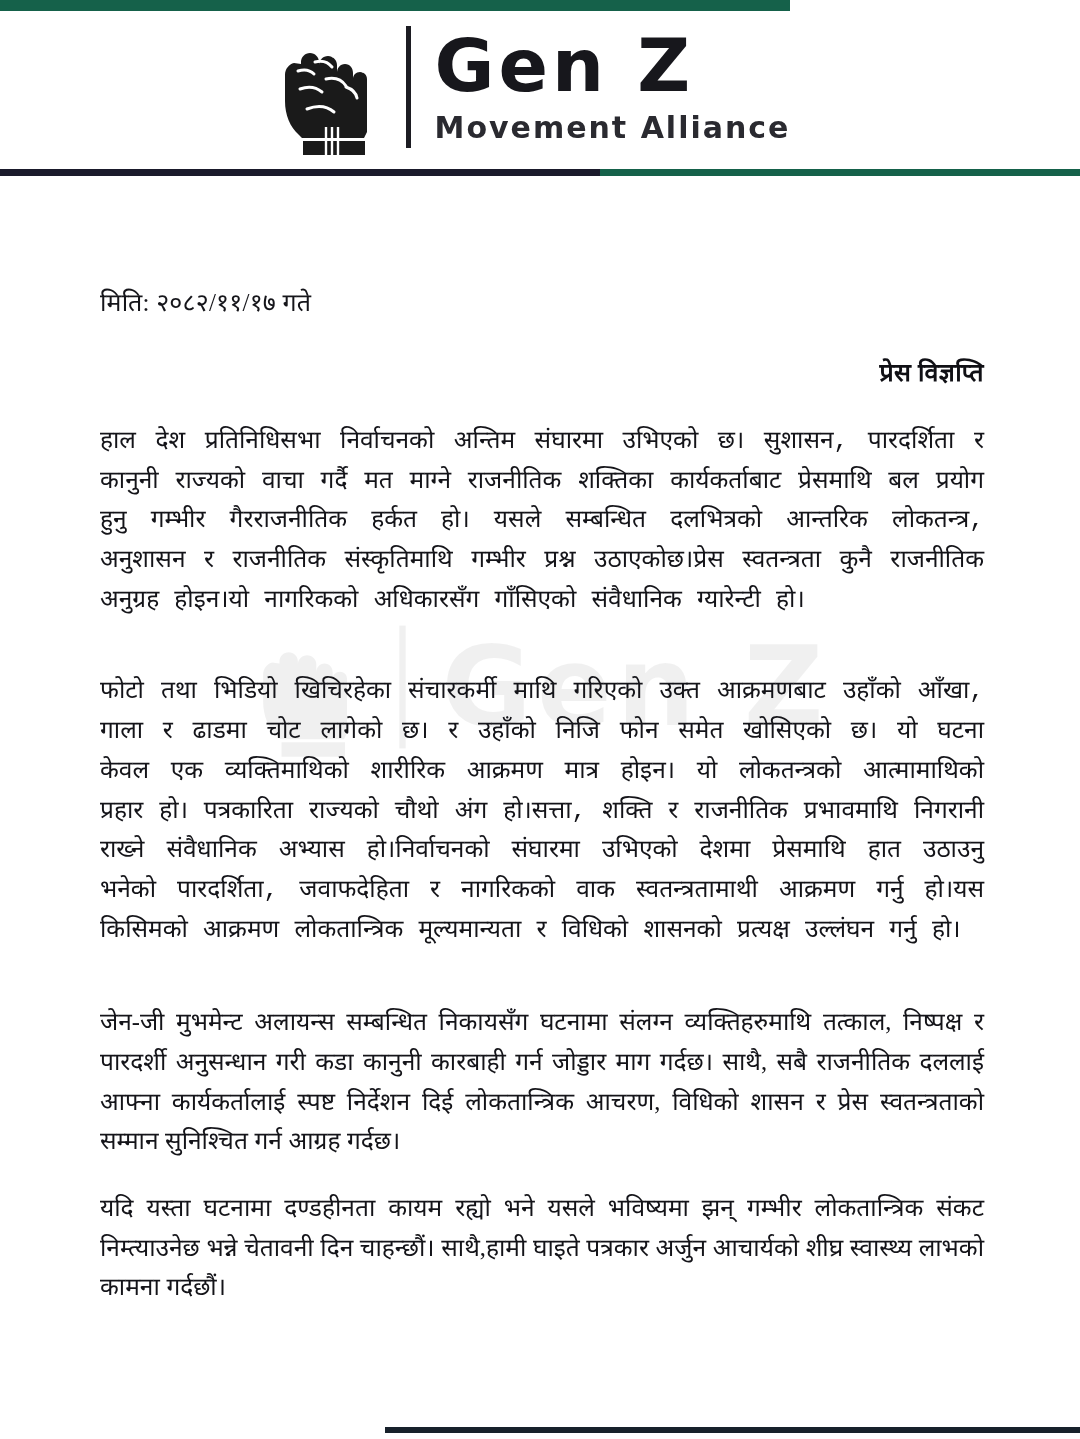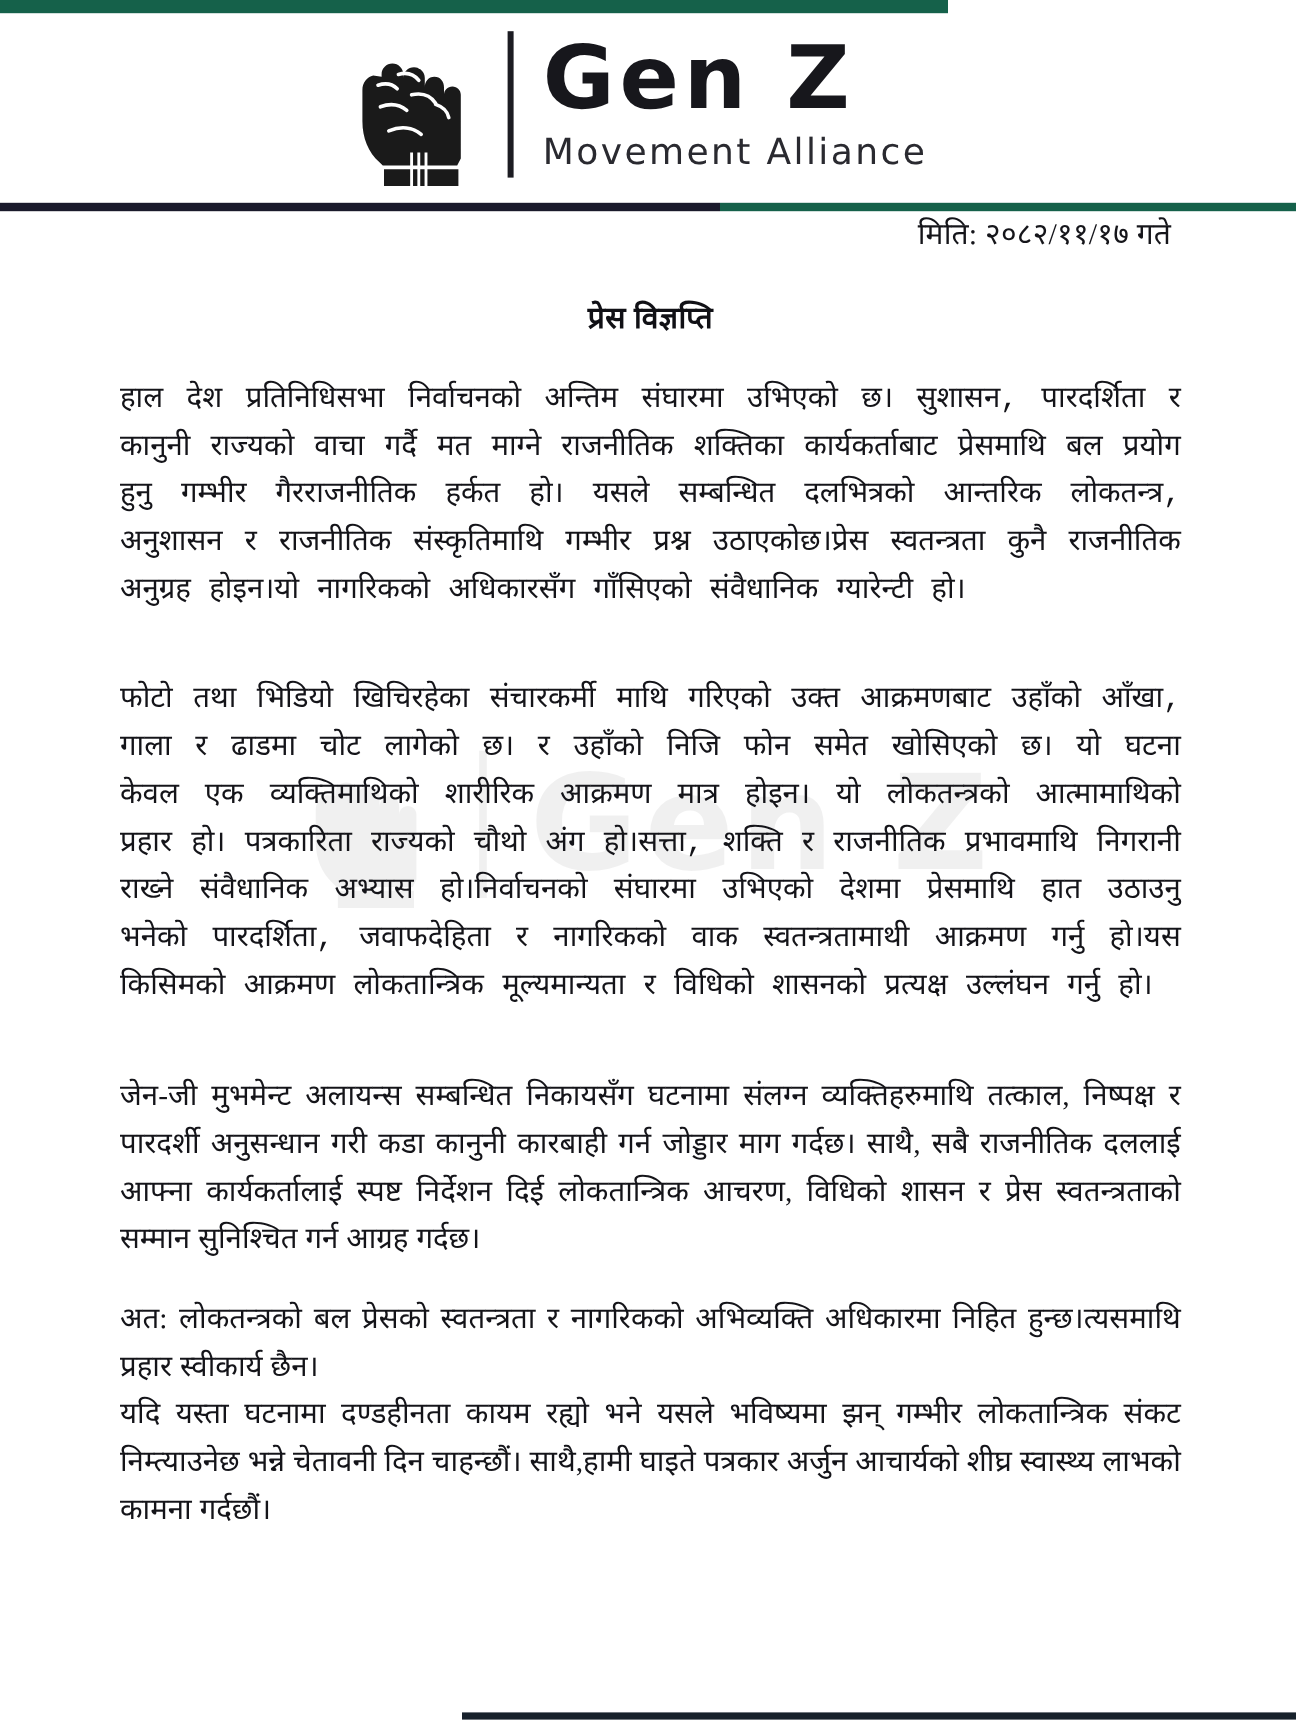--- a/index.html
+++ b/index.html
@@ -71,21 +71,21 @@
     font-size: 73px;
     font-weight: 700;
     letter-spacing: 4px;
     color: #17171c;
     line-height: 0.98;
     white-space: nowrap;
   }
   .brand-sub {
     font-family: "DejaVu Sans", sans-serif;
     font-size: 30px;
-    font-weight: 400;
+    font-weight: 700;
     letter-spacing: 2.0px;
     color: #2a2a30;
     line-height: 1.1;
     margin-top: 9px;
     white-space: nowrap;
   }
 
   
   .header-rule {
     position: absolute;
@@ -142,30 +142,30 @@
     position: absolute;
     top: 176px;
     left: 0;
     width: 1080px;
     padding: 0 96px 0 100px;
     box-sizing: border-box;
     z-index: 1;
   }
 
   .date-line {
-    text-align: right;
     font-family: "Liberation Serif", "DejaVu Sans", serif;
     font-size: 25px;
     color: #15151a;
+    margin-top: 108px;
     padding-right: 8px;
     letter-spacing: 0.2px;
   }
 
   .doc-title {
-    text-align: center;
+    text-align: right;
     font-family: "Liberation Serif", "DejaVu Sans", serif;
     font-size: 25px;
     font-weight: 700;
     color: #101015;
     margin-top: 36px;
     letter-spacing: 0.4px;
   }
 
   .body-copy {
     margin-top: 34px;
@@ -256,21 +256,20 @@
   <div class="letter">
 
     <div class="date-line">मिति: २०८२/११/१७ गते</div>
 
     <div class="doc-title">प्रेस विज्ञप्ति</div>
 
     <div class="body-copy">
       <p class="para gap-lg">हाल देश प्रतिनिधिसभा निर्वाचनको अन्तिम संघारमा उभिएको छ। सुशासन, पारदर्शिता र कानुनी राज्यको वाचा गर्दै मत माग्ने राजनीतिक शक्तिका कार्यकर्ताबाट प्रेसमाथि बल प्रयोग हुनु गम्भीर गैरराजनीतिक हर्कत हो। यसले सम्बन्धित दलभित्रको आन्तरिक लोकतन्त्र, अनुशासन र राजनीतिक संस्कृतिमाथि गम्भीर प्रश्न उठाएकोछ।प्रेस स्वतन्त्रता कुनै राजनीतिक अनुग्रह होइन।यो नागरिकको अधिकारसँग गाँसिएको संवैधानिक ग्यारेन्टी हो।</p>
       <p class="para gap-lg">फोटो तथा भिडियो खिचिरहेका संचारकर्मी माथि गरिएको उक्त आक्रमणबाट उहाँको आँखा, गाला र ढाडमा चोट लागेको छ। र उहाँको निजि फोन समेत खोसिएको छ। यो घटना केवल एक व्यक्तिमाथिको शारीरिक आक्रमण मात्र होइन। यो लोकतन्त्रको आत्मामाथिको प्रहार हो। पत्रकारिता राज्यको चौथो अंग हो।सत्ता, शक्ति र राजनीतिक प्रभावमाथि निगरानी राख्ने संवैधानिक अभ्यास हो।निर्वाचनको संघारमा उभिएको देशमा प्रेसमाथि हात उठाउनु भनेको पारदर्शिता, जवाफदेहिता र नागरिकको वाक स्वतन्त्रतामाथी आक्रमण गर्नु हो।यस किसिमको आक्रमण लोकतान्त्रिक मूल्यमान्यता र विधिको शासनको प्रत्यक्ष उल्लंघन गर्नु हो।</p>
       <p class="para">जेन-जी मुभमेन्ट अलायन्स सम्बन्धित निकायसँग घटनामा संलग्न व्यक्तिहरुमाथि तत्काल, निष्पक्ष र पारदर्शी अनुसन्धान गरी कडा कानुनी कारबाही गर्न जोड्डार माग गर्दछ। साथै, सबै राजनीतिक दललाई आफ्ना कार्यकर्तालाई स्पष्ट निर्देशन दिई लोकतान्त्रिक आचरण, विधिको शासन र प्रेस स्वतन्त्रताको सम्मान सुनिश्चित गर्न आग्रह गर्दछ।</p>
-      <p class="para tight">अत: लोकतन्त्रको बल प्रेसको स्वतन्त्रता र नागरिकको अभिव्यक्ति अधिकारमा निहित हुन्छ।त्यसमाथि प्रहार स्वीकार्य छैन।</p>
       <p class="para">यदि यस्ता घटनामा दण्डहीनता कायम रह्यो भने यसले भविष्यमा झन् गम्भीर लोकतान्त्रिक संकट निम्त्याउनेछ भन्ने चेतावनी दिन चाहन्छौं। साथै,हामी घाइते पत्रकार अर्जुन आचार्यको शीघ्र स्वास्थ्य लाभको कामना गर्दछौं।</p>
     </div>
 
   </div>
 
   <div class="footer-rule"></div>
 
 </div>
 
 </body></html>

